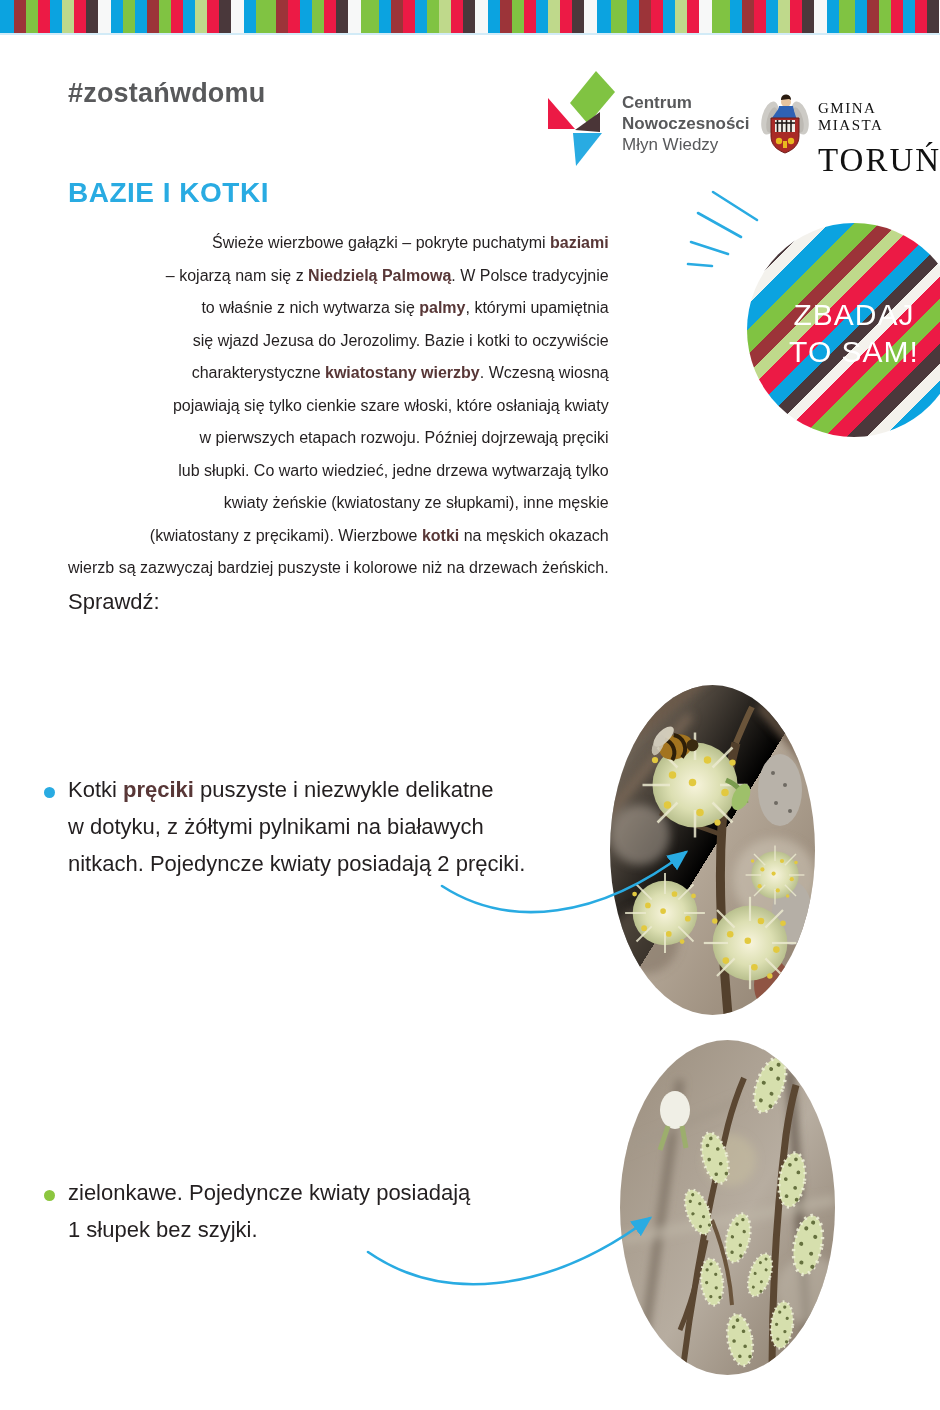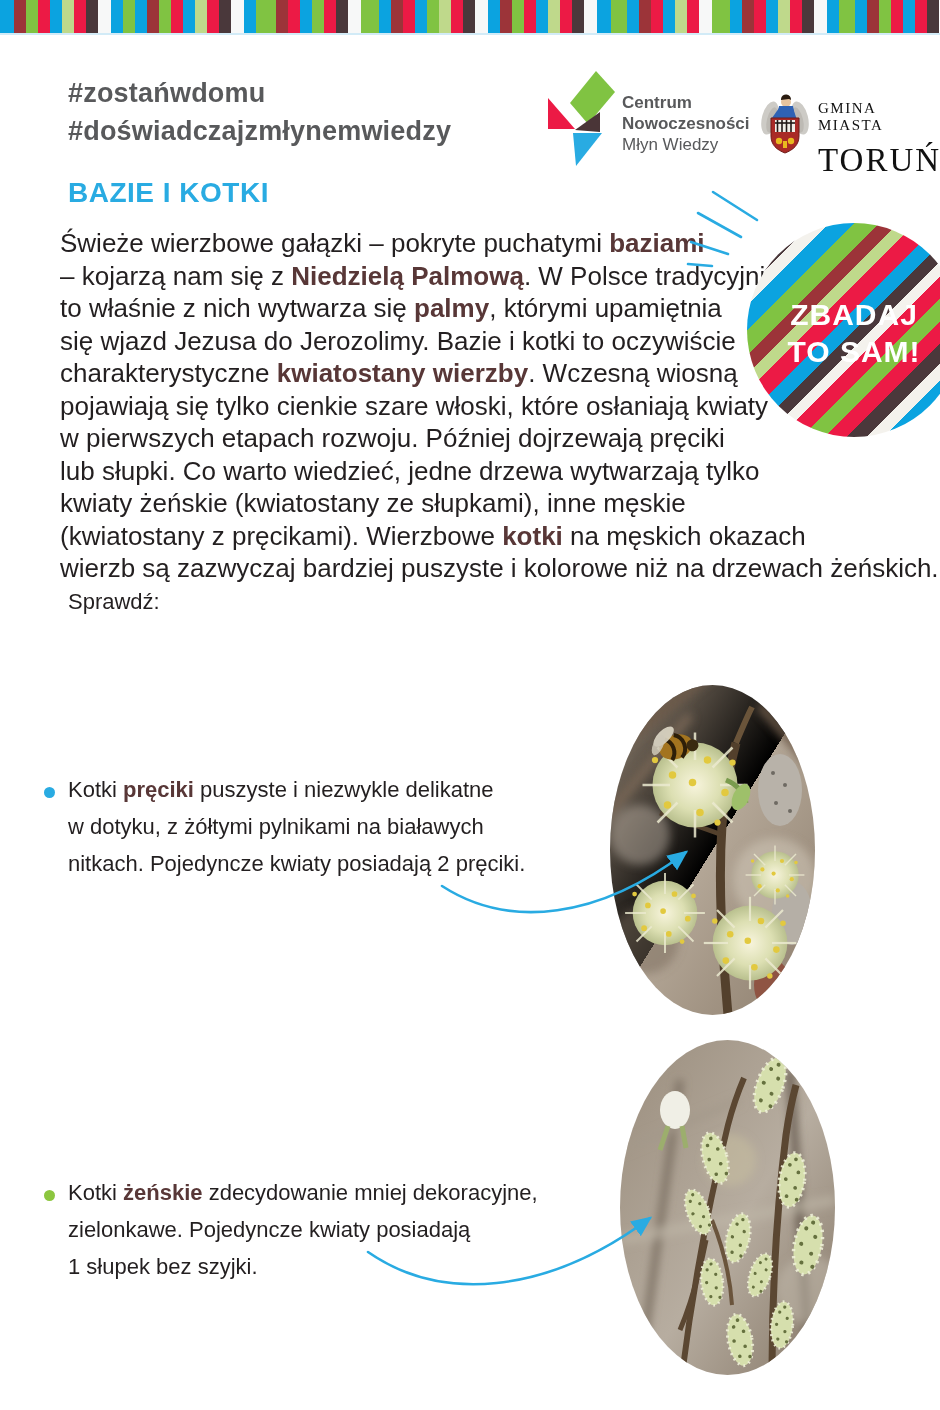--- a/index.html
+++ b/index.html
@@ -14,34 +14,34 @@
   .hashtags{left:68px;top:74px;font-size:27px;font-weight:bold;color:#58595B;line-height:38px;letter-spacing:.2px;}
   .mlyn-logo{left:543px;top:70px;}
   .mlyn-text{left:622px;top:92px;font-size:17px;line-height:21px;color:#58595B;}
   .mlyn-text .b{font-weight:bold;}
   .torun-crest{left:760px;top:92px;}
   .torun-text{left:818px;top:100px;font-family:Liberation Serif, serif;color:#111;}
   .torun-text .small{font-size:15px;letter-spacing:1.5px;}
   .torun-text .big{font-size:33px;letter-spacing:2px;margin-top:8px;}
   
   .page-title{left:68px;top:177px;font-size:28px;font-weight:bold;color:#29ABE2;letter-spacing:.5px;text-align:right;}
-  .intro{left:60px;top:227px;font-size:26px;line-height:32.5px;}
+  .intro{left:68px;top:227px;font-size:16px;line-height:32.5px;text-align:right;}
   .tline{white-space:nowrap;}
   .accent{font-weight:bold;color:#583737;}
   
   .badge{left:747px;top:223px;width:214px;height:214px;border-radius:50%;
     background:repeating-linear-gradient(135deg,
       #80C342 0px,#80C342 16px,#EC1A45 16px,#EC1A45 32px,#4A383B 32px,#4A383B 46px,
       #F4F2ED 46px,#F4F2ED 58px,#0BA3E0 58px,#0BA3E0 76px,#80C342 76px,#80C342 94px,
       #9C3439 94px,#9C3439 107px,#BFD98B 107px,#BFD98B 119px,#EC1A45 119px,#EC1A45 137px,
       #0BA3E0 137px,#0BA3E0 152px,#4A383B 152px,#4A383B 164px,#F4F2ED 164px,#F4F2ED 174px,
       #EC1A45 174px,#EC1A45 190px);
     display:flex;flex-direction:column;align-items:center;justify-content:center;
     padding-top:6px;box-sizing:border-box;}
-  .badge-line{color:#fff;font-size:30px;font-weight:bold;letter-spacing:1px;line-height:37px;text-align:center;}
+  .badge-line{color:#fff;font-size:30px;font-weight:normal;letter-spacing:1px;line-height:37px;text-align:center;}
   
   .check{left:68px;top:585px;font-size:22px;line-height:33px;}
   .check .label{font-weight:normal;}
   .check .question{padding-left:5px;}
   
   .bullet-text{font-size:22px;line-height:37px;}
   .bullet1{left:68px;top:771px;}
   .bullet2{left:68px;top:1174px;}
   .dot{width:11px;height:11px;border-radius:50%;}
   .dot1{left:44px;top:787px;}
@@ -125,21 +125,20 @@
     <div style="width: 12px; background: rgb(128, 195, 66);"></div>
     <div style="width: 12px; background: rgb(236, 26, 69);"></div>
     <div style="width: 12px; background: rgb(11, 163, 224);"></div>
     <div style="width: 12px; background: rgb(236, 26, 69);"></div>
     <div style="width: 12px; background: rgb(74, 56, 59);"></div>
   </div>
 <div class="abs stripe-underline"></div>
 
 <div class="abs hashtags">
   <div>#zostańwdomu</div>
-  <div>#doświadczajzmłynemwiedzy</div>
 </div>
 
 <div class="abs mlyn-logo">
   <svg width="72" height="96" viewBox="0 0 72 96">
     <polygon points="27,33 53,1 72,22 45,54" fill="#80C342"></polygon>
     <polygon points="5,28 32,59 5,59" fill="#EC1A45"></polygon>
     <polygon points="32,60 57,42 57,62" fill="#4A3537"></polygon>
     <polygon points="30,63 59,63 33,96" fill="#29ABE2"></polygon>
   </svg>
 </div>
@@ -206,21 +205,20 @@
 
 <span class="abs dot dot1" style="background: rgb(41, 171, 226);"></span>
 <div class="abs bullet-text bullet1">
     <div class="tline"><span>Kotki </span><span class="accent">pręciki</span><span> puszyste i niezwykle delikatne</span></div>
     <div class="tline"><span>w dotyku, z żółtymi pylnikami na białawych</span></div>
     <div class="tline"><span>nitkach. Pojedyncze kwiaty posiadają 2 pręciki.</span></div>
   </div>
 
 <span class="abs dot dot2" style="background: rgb(140, 198, 63);"></span>
 <div class="abs bullet-text bullet2">
-    <div class="tline"><span>Kotki </span><span class="accent">żeńskie</span><span> zdecydowanie mniej dekoracyjne,</span></div>
     <div class="tline"><span>zielonkawe. Pojedyncze kwiaty posiadają</span></div>
     <div class="tline"><span>1 słupek bez szyjki.</span></div>
   </div>
 
 <svg class="abs" style="left:610px;top:685px" width="205" height="330" viewBox="0 0 205 330">
   <defs>
     <clipPath id="p1c">
         <ellipse cx="102.5" cy="165" rx="102.5" ry="165"></ellipse>
       </clipPath>
     <linearGradient id="bg1" x1="0" y1="0" x2="1" y2="1">

